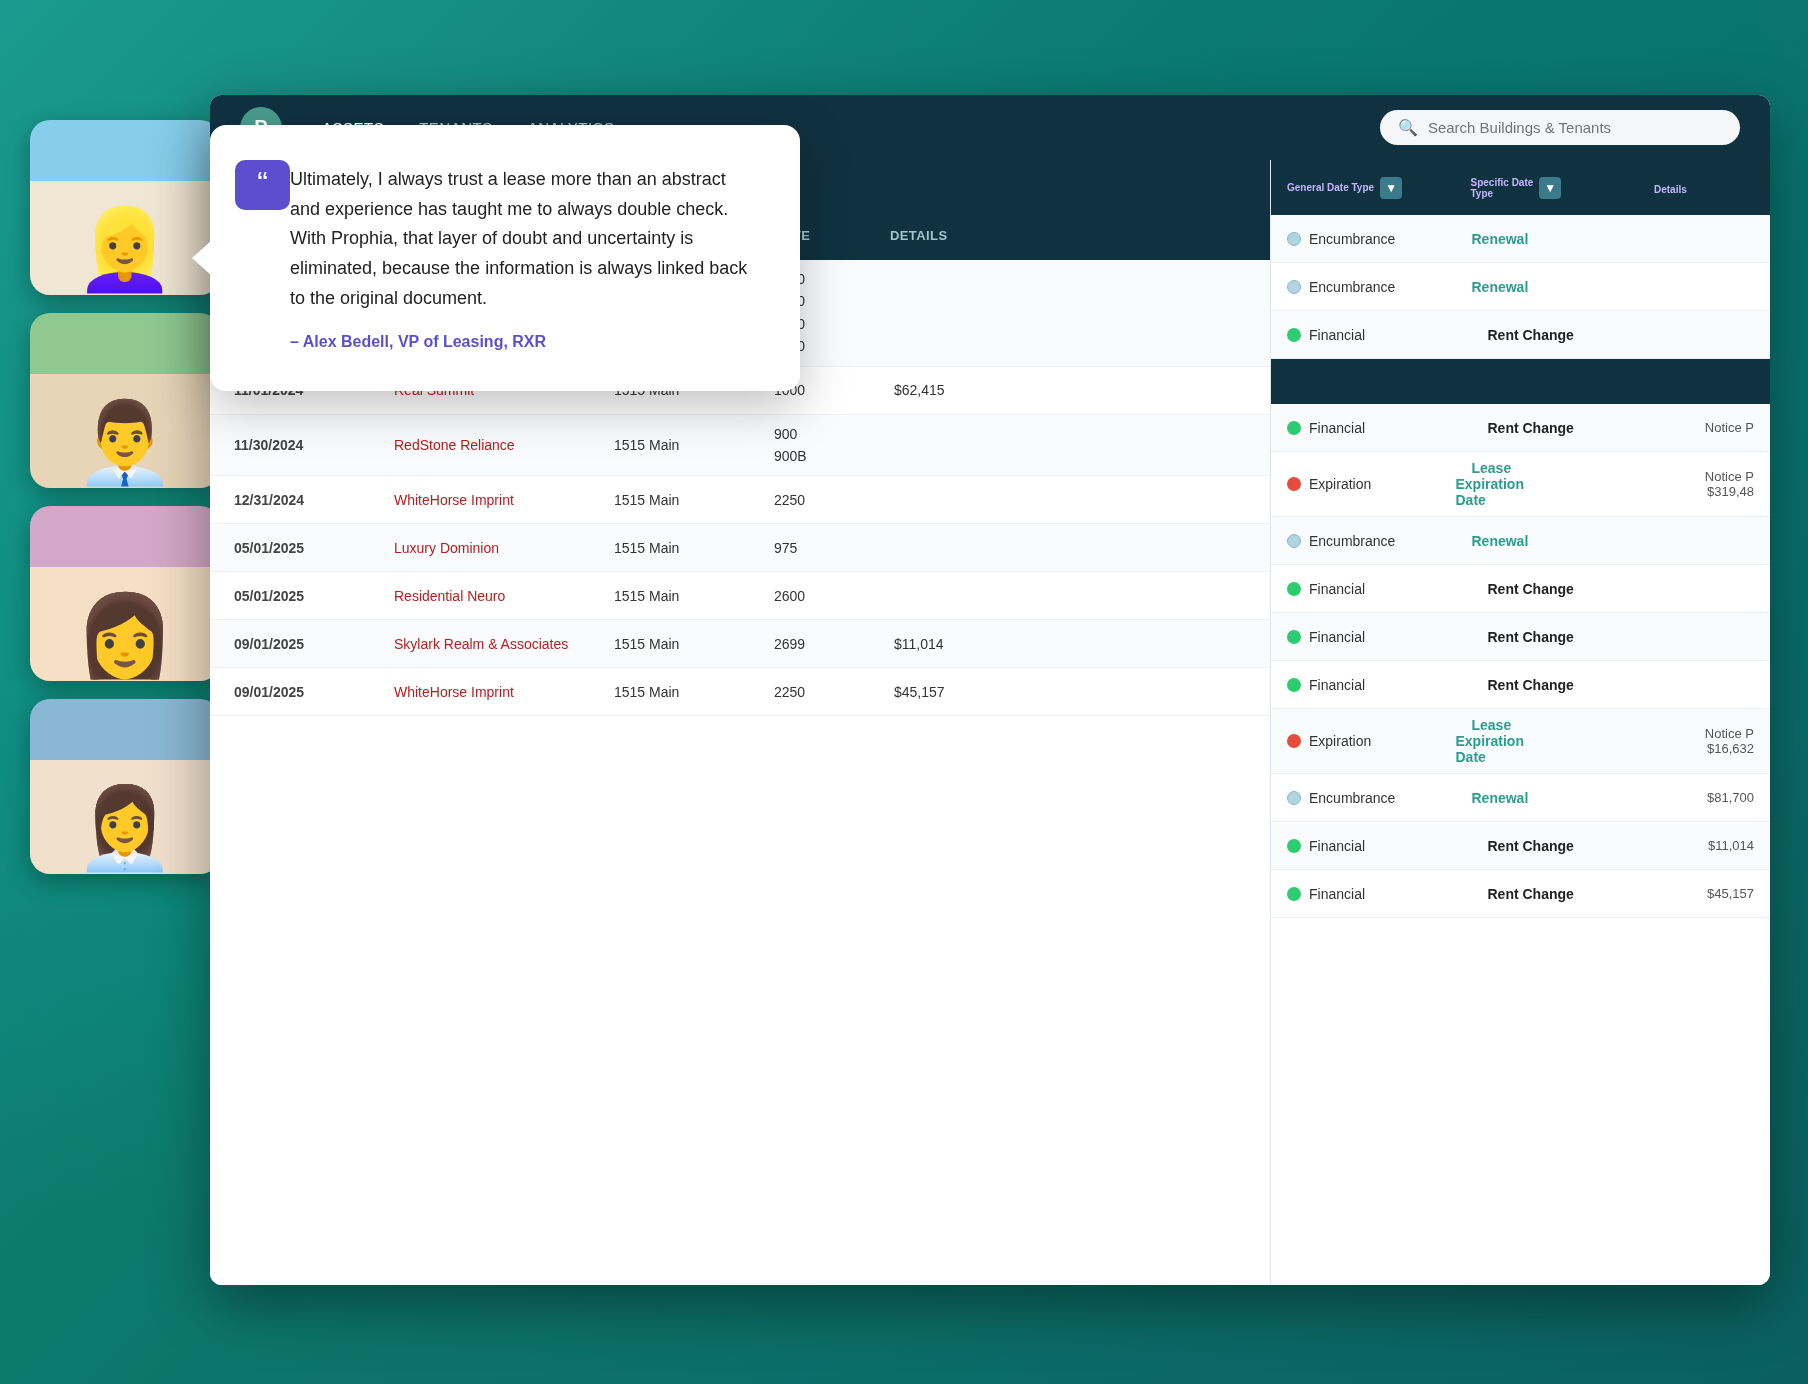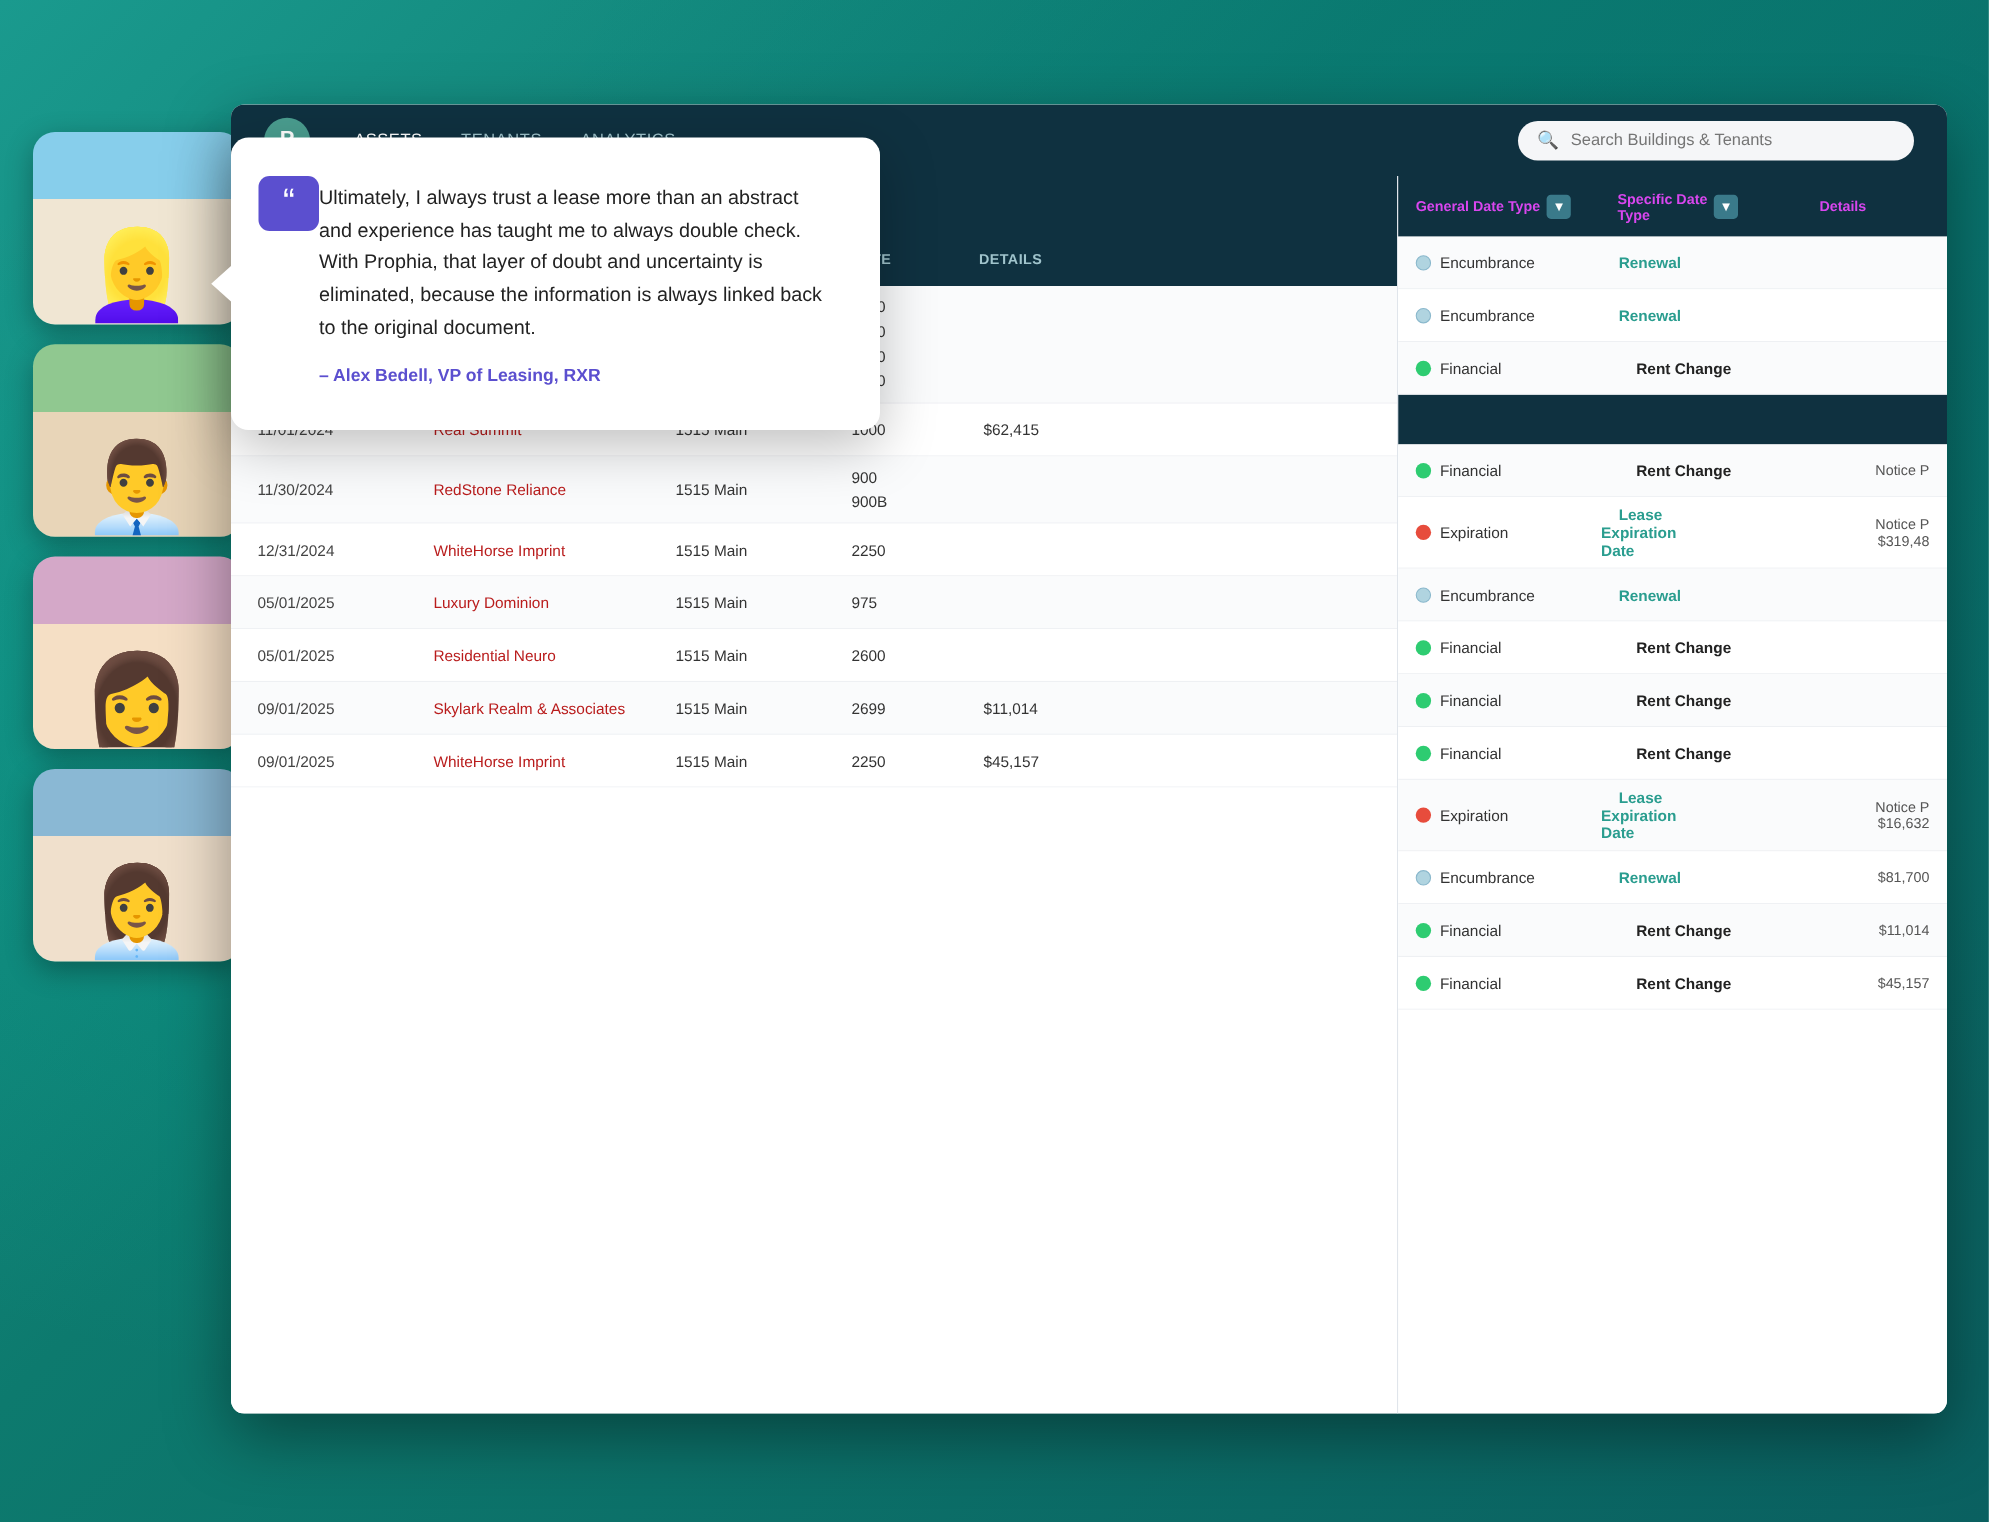--- a/index.html
+++ b/index.html
@@ -179,20 +179,21 @@
       padding: 8px 4px;
     }
 
     .td-cell.tenant-link {
       color: #b91c1c;
       font-weight: 500;
     }
 
     .td-cell.date {
       color: #444;
+      font-weight: bold;
     }
 
     .td-cell.unit {
       color: #333;
       line-height: 1.6;
     }
 
     
     .details-panel {
       width: 500px;
@@ -205,22 +206,22 @@
       background: #0f3140;
       display: grid;
       grid-template-columns: 1fr 1fr 100px;
       padding: 0 16px;
       height: 55px;
       align-items: center;
       gap: 10px;
     }
 
     .details-th {
-      color: #d946ef;
-      font-size: 13px;
+      color: #c4b5fd;
+      font-size: 10px;
       font-weight: 600;
     }
 
     .filter-icon {
       width: 22px;
       height: 22px;
       background: #3a7a8a;
       border-radius: 4px;
       display: inline-flex;
       align-items: center;

